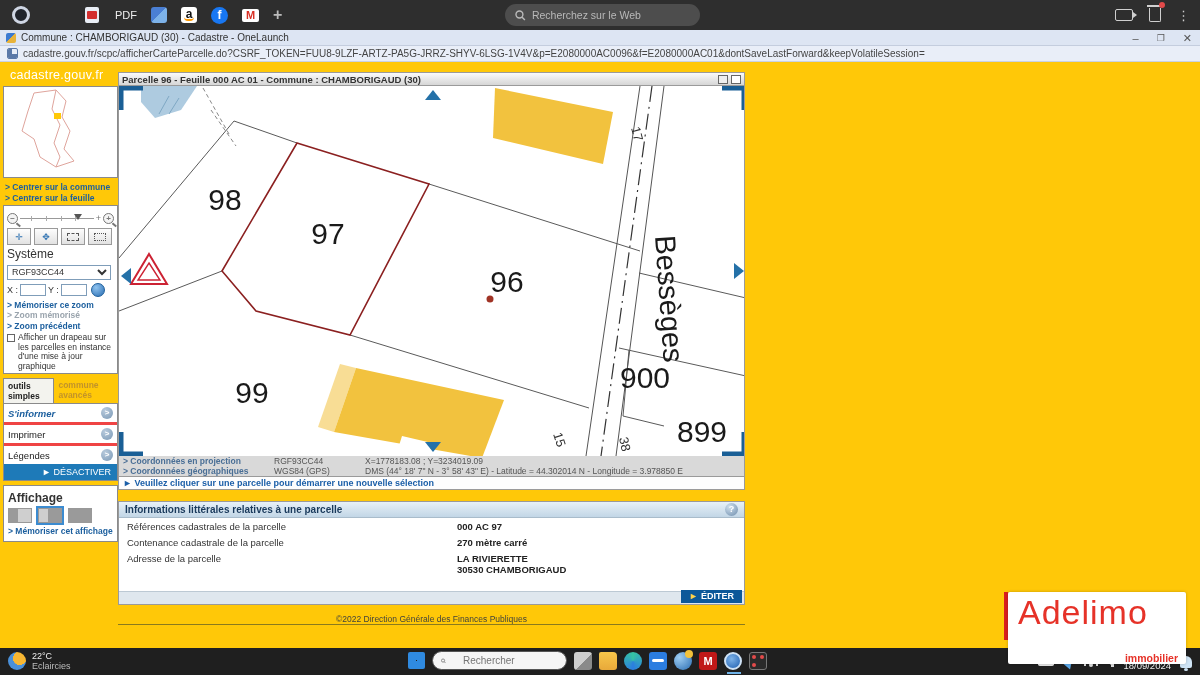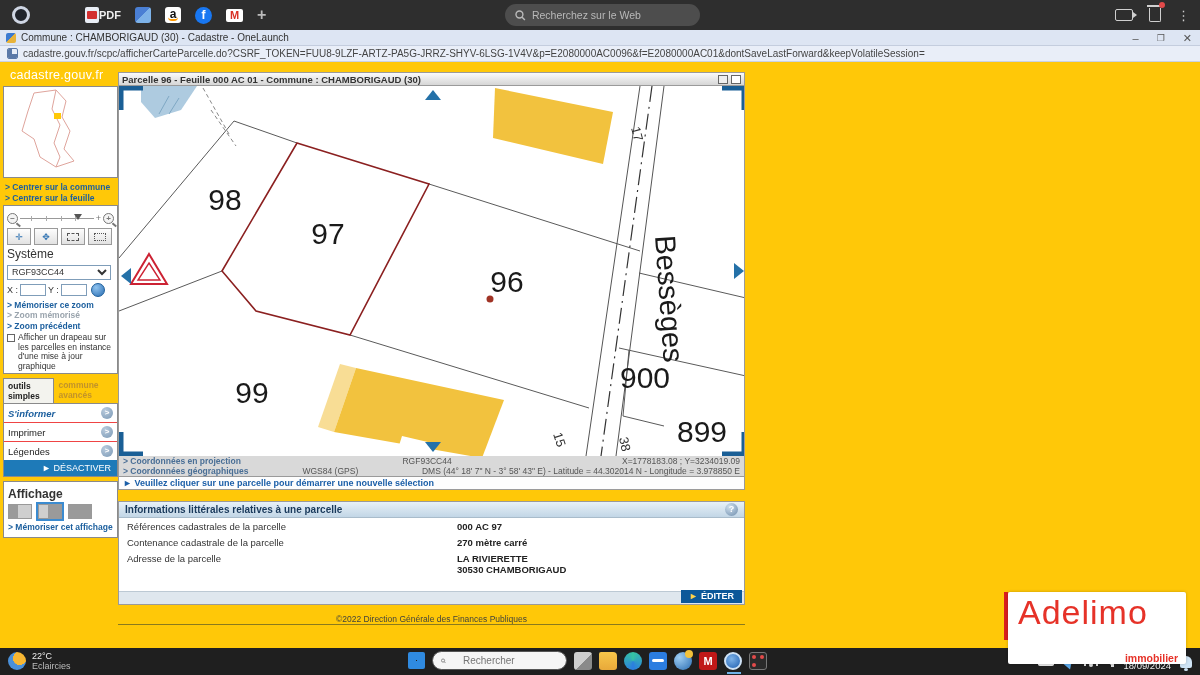--- a/index.html
+++ b/index.html
@@ -4,21 +4,21 @@
 <style>
   * { margin:0; padding:0; box-sizing:border-box; }
   html,body { width:1200px; height:675px; overflow:hidden; }
   body { font-family:"Liberation Sans", sans-serif; }
   #root { position:relative; width:1200px; height:675px; background:#ffc808; overflow:hidden; }
 
   
   #browser-top { position:absolute; left:0; top:0; width:1200px; height:30px; background:#2e2e2e; display:flex; align-items:center; }
   .btop-icons { display:flex; align-items:center; gap:14px; padding-left:12px; }
   .ol-logo { width:18px; height:18px; border-radius:50%; border:3px solid #cfd6e4; background:#20242c; }
-  .pdf-ic { display:flex; align-items:center; gap:0; color:#eee; font-size:11px; font-weight:bold;padding-left:41px; }
+  .pdf-ic { display:flex; align-items:center; gap:16px; color:#eee; font-size:11px; font-weight:normal;padding-left:41px; }
   .pdf-glyph { width:14px; height:16px; background:#e8edf5; border-radius:2px; position:relative; }
   .pdf-glyph:after { content:""; position:absolute; left:2px; top:4px; width:10px; height:8px; background:#d32f2f; border-radius:1px; }
   .sq-ic { width:16px; height:16px; border-radius:3px; background:linear-gradient(135deg,#4a7fd4 50%,#7db2e8 50%); }
   .amz-ic { width:16px; height:16px; border-radius:3px; background:#fff; color:#111; font-weight:bold; font-size:12px; text-align:center; line-height:15px; position:relative; }
   .amz-ic:after{ content:""; position:absolute; left:3px; bottom:2px; width:10px; height:2px; border-bottom:2px solid #f90; border-radius:0 0 8px 8px; }
   .fb-ic { width:17px; height:17px; border-radius:50%; background:#1877f2; color:#fff; font-weight:bold; font-size:12px; text-align:center; line-height:17px; }
   .gm-ic { width:17px; height:13px; background:#fff; border-radius:2px; color:#d93025; font-weight:bold; font-size:11px; text-align:center; line-height:13px; }
   .plus-ic { color:#bbb; font-size:16px; font-weight:bold; }
   .btop-search { position:absolute; left:505px; top:4px; width:195px; height:22px; border-radius:11px; background:#4d4d4d; display:flex; align-items:center; padding:0 10px; gap:6px; }
   .btop-search input { background:transparent; border:none; outline:none; color:#c8c8c8; font-size:10.5px; width:160px; font-family:"Liberation Sans",sans-serif;}
@@ -59,38 +59,38 @@
   select.sys { width:104px; height:15px; font-size:9px; color:#333; border:1px solid #7f9db9; background:#fff; font-family:"Liberation Sans",sans-serif; }
   .xyrow { display:flex; align-items:center; gap:2px; margin:3px 0; font-size:9px; color:#333; }
   .xyrow input { width:26px; height:12px; border:1px solid #7f9db9; font-size:9px; }
   .globe-btn { width:14px; height:14px; border-radius:50%; background:radial-gradient(circle at 35% 30%,#8fc3ef,#2a6db2); border:1px solid #1d5f9c; margin-left:2px; }
   .chkrow { display:flex; gap:3px; font-size:8.5px; color:#333; line-height:9.5px; margin-top:2px; }
   .chk { width:8px; height:8px; border:1px solid #666; background:#fff; flex:none; margin-top:1px; }
   .tabsrow { display:flex; margin:4px 4px 0 3px; font-size:8.5px; font-weight:bold; }
   .tab-on { background:#f3f3ee; border:1px solid #8a8a8a; border-bottom:none; padding:2px 4px; color:#222; }
   .tab-off { padding:2px 4px; color:#c2932a; }
   .toolspanel { margin-top:0; padding:0; }
-  .trow { display:flex; align-items:center; justify-content:space-between; padding:3px 4px; border-bottom:1px solid #ef4444; font-size:9.5px; color:#222; }
+  .trow { display:flex; align-items:center; justify-content:space-between; padding:3px 4px; border-bottom:3px solid #ef4444; font-size:9.5px; color:#222; }
   .trow .go { width:12px; height:12px; border-radius:50%; background:radial-gradient(circle at 35% 30%,#b9cbdd,#7a98b5); color:#fff; font-size:8px; text-align:center; line-height:12px; font-weight:bold; }
   .sinformer { color:#1c5f9e; font-style:italic; font-weight:bold; }
   .desactiver { background:#1e7ab8; color:#fff; font-size:9px; font-weight:normal; text-align:right; padding:3px 6px; }
   .affpanel { margin-top:4px; padding:3px 4px 4px; }
   .aff-thumbs { display:flex; gap:6px; margin:3px 0 3px; }
   .thumb { width:24px; height:15px; border:1px solid #999; background:linear-gradient(90deg,#9a9a9a 40%,#cfcfcf 40%); }
   .thumb.sel { outline:2px solid #3b8bd0; background:linear-gradient(90deg,#cfcfcf 40%,#9a9a9a 40%); }
   .thumb.dark { background:#9a9a9a; }
 
   
   #mapwin { position:absolute; left:118px; top:72px; width:627px; }
   #map-header { height:14px; background:linear-gradient(#fafafa,#d6d6d6); border:1px solid #9a9a9a; display:flex; align-items:center; font-size:9.5px; font-weight:bold; color:#333; padding:0 3px; }
   #map-header .sp { flex:1; }
   .mh-ic { width:10px; height:9px; border:1px solid #666; background:#eee; margin-left:3px; }
   #map-canvas { position:relative; width:627px; height:370px; background:#fff; border-left:1px solid #9a9a9a; border-right:1px solid #9a9a9a; overflow:hidden; }
   #coord-bar { width:627px; height:21px; background:#d9d9d9; border:1px solid #9a9a9a; border-top:none; font-size:8.5px; color:#555; padding:1px 4px; }
-  .crow { display:flex; gap:0; line-height:9.5px;justify-content:space-between; }
+  .crow { display:flex; gap:13px; line-height:9.5px; }
   .clabel { color:#4a6f96; font-weight:bold; width:138px; flex:none;}
   .csys { width:78px; flex:none; }
   #msg-row { width:627px; height:13px; background:#fdfdfd; border:1px solid #9a9a9a; border-top:none; font-size:9px; font-weight:bold; color:#1b5fa8; padding:1px 4px; }
 
   
   #info-panel { position:absolute; left:118px; top:501px; width:627px; height:104px; background:#fff; border:1px solid #9a9a9a; }
   #ip-head { height:16px; background:linear-gradient(#e8f1f8,#c2d6e6); border-bottom:1px solid #a9bccb; display:flex; align-items:center; font-size:10px; font-weight:bold; color:#1a3a5c; padding:0 6px; }
   #ip-head .sp{flex:1;}
   .help-ic { width:13px; height:13px; border-radius:50%; background:radial-gradient(circle at 35% 30%,#cfe0ee,#6d8bab); color:#fff; font-size:9px; font-weight:bold; text-align:center; line-height:13px; }
   .ip-row { display:flex; font-size:9.5px; color:#333; padding:2.5px 0 2.5px 8px; }

